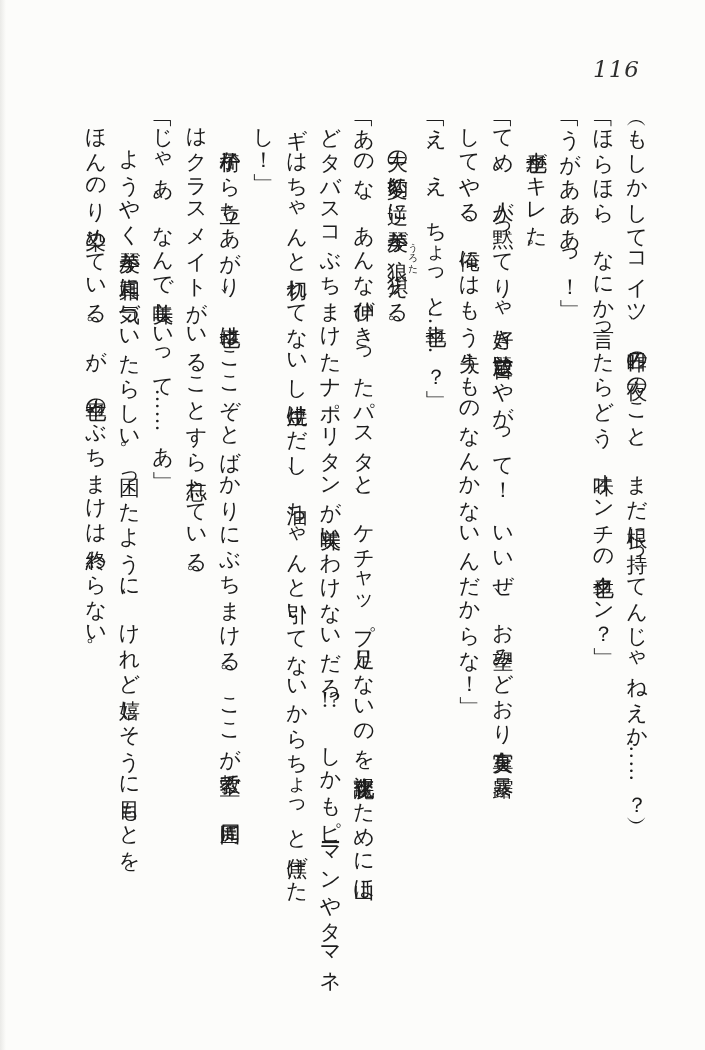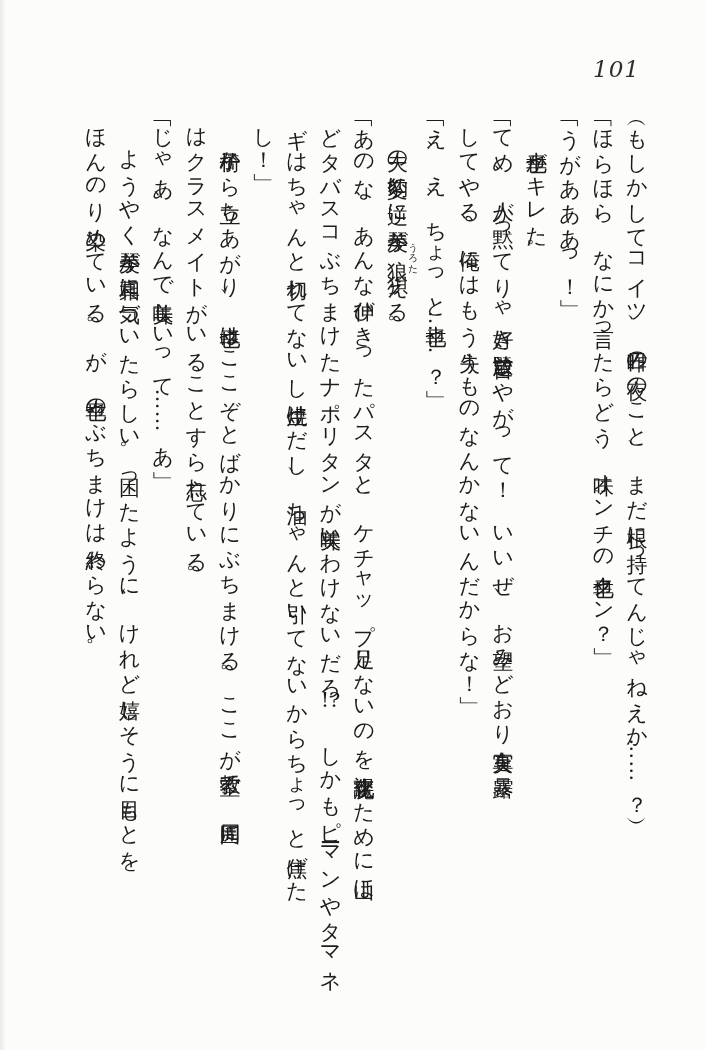--- a/index.html
+++ b/index.html
@@ -62,21 +62,21 @@
   }
   .tcy {
     text-combine-upright: all;
     -webkit-text-combine: horizontal;
   }
 </style>
 </head>
 <body>
 
 <div class="page">
-  <div class="page-number">101</div>
+  <div class="page-number">116</div>
   <div class="text-block">
       <div class="tline">（もしかしてコイツ、昨日の夜のこと、まだ根に持ってんじゃねえか……？）</div>
       <div class="tline">「ほらほら、なにか言ったらどう、味オンチの幸也クン？」</div>
       <div class="tline">「うがあああっ！」</div>
       <div class="tline">　幸也がキレた。</div>
       <div class="tline">「てめ、人が黙ってりゃ好き放題言いやがって！　いいぜ、お望みどおり真実を暴露</div>
       <div class="tline">してやる、俺にはもう失うものなんかないんだからな！」</div>
       <div class="tline">「え、え、ちょっと幸也……？」</div>
       <div class="tline">　夫の豹変に逆に美琴が<ruby><rb>狼狽</rb><rt>うろた</rt></ruby>える。</div>
       <div class="tline">「あのな、あんな伸びきったパスタと、ケチャップ足りないのを誤魔化すために山ほ</div>

